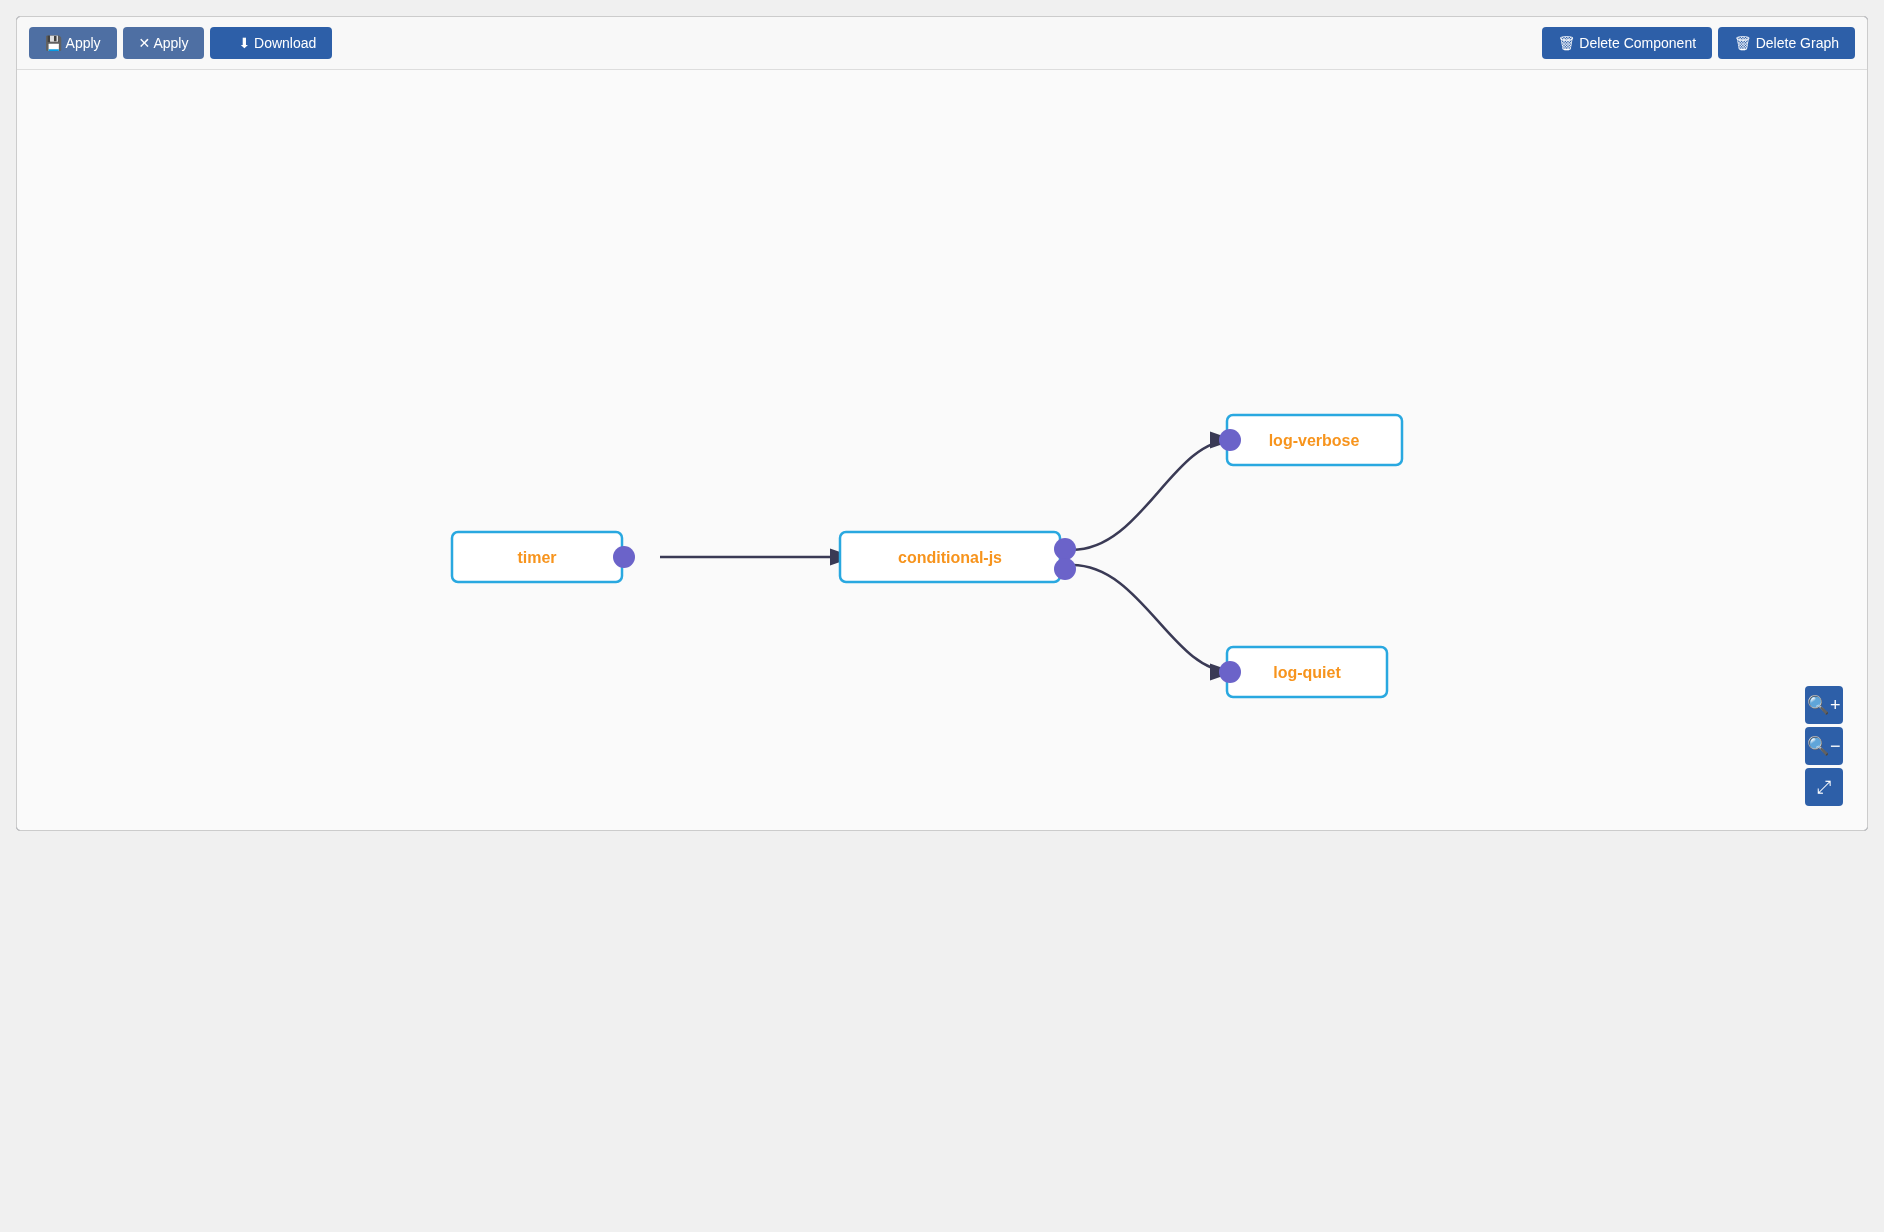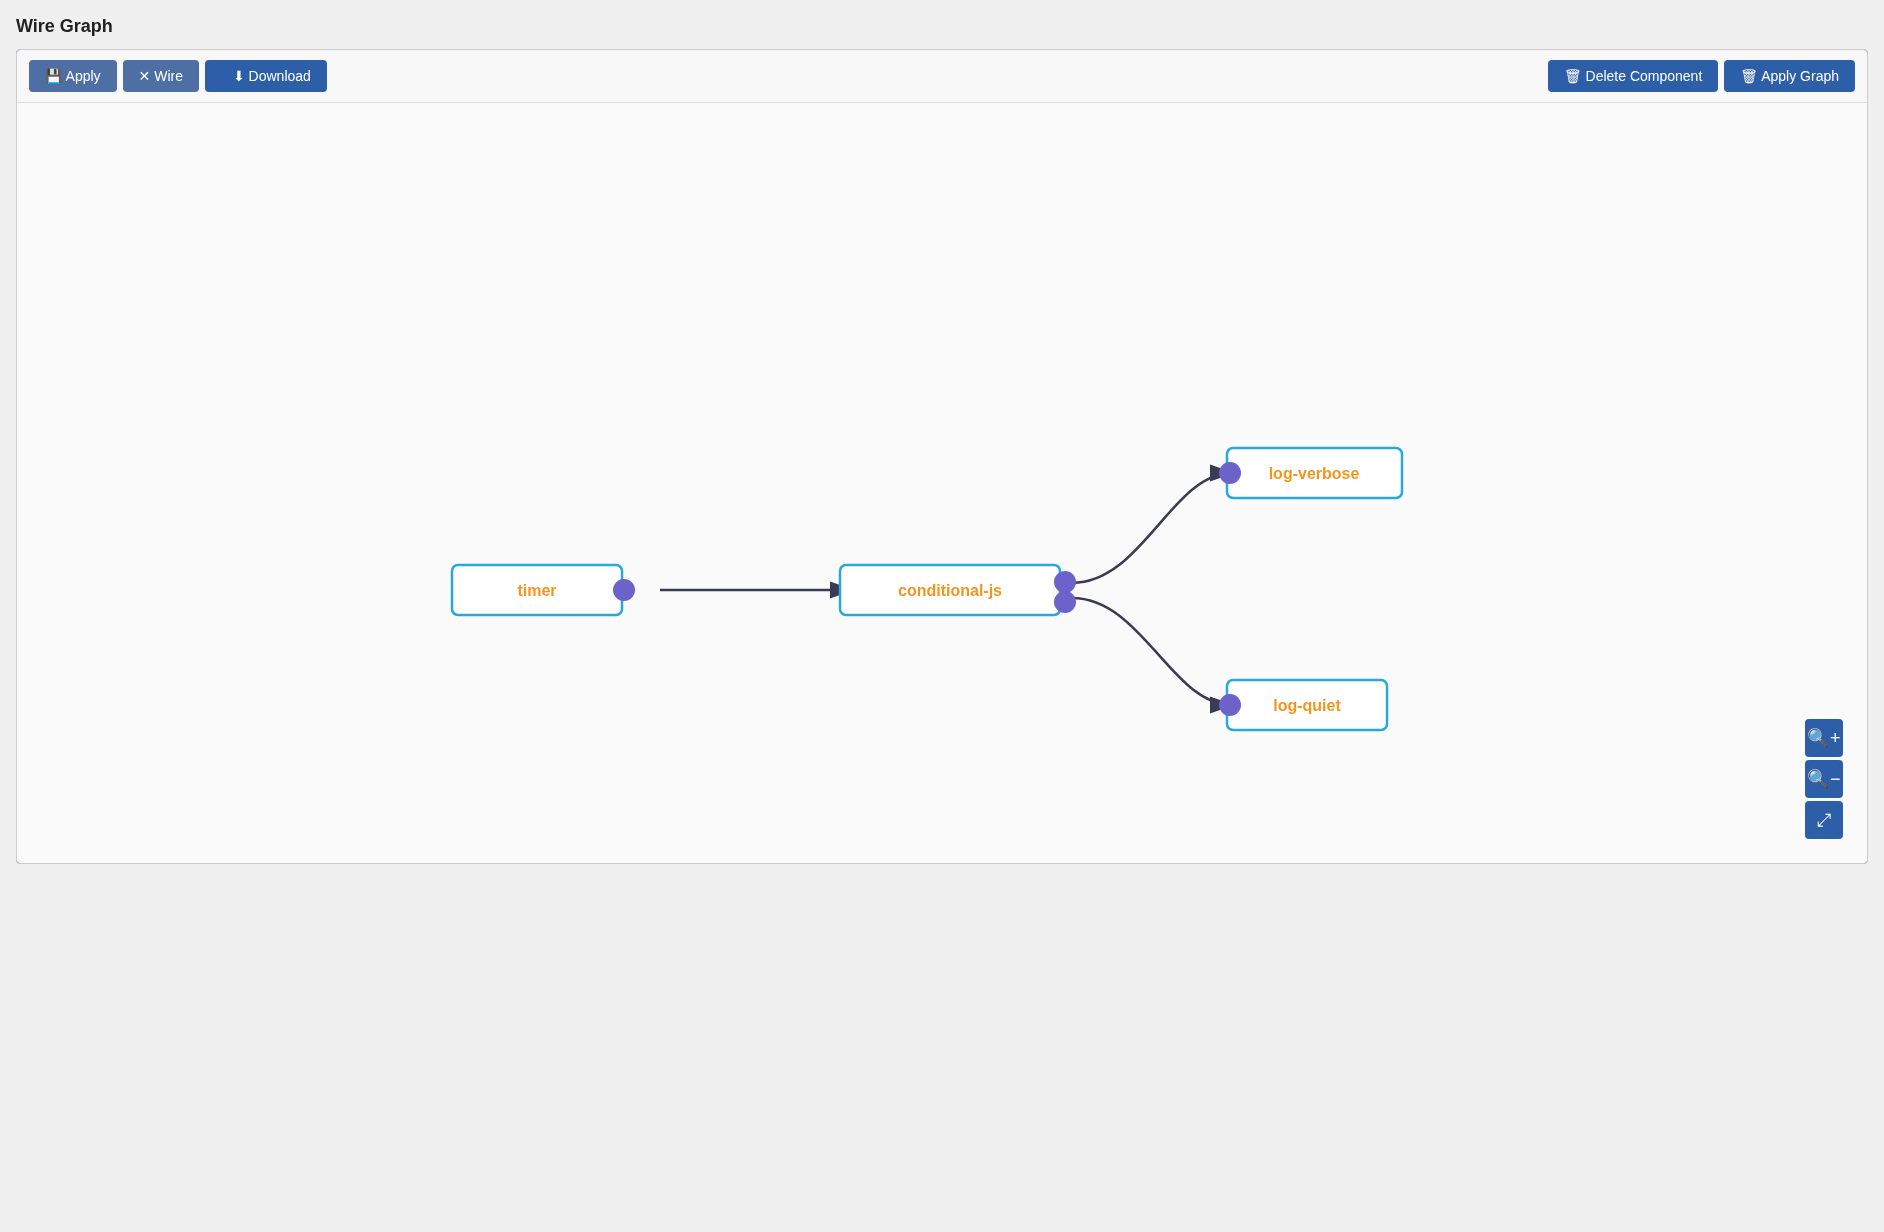--- a/index.html
+++ b/index.html
@@ -96,32 +96,31 @@
       cursor: pointer;
       display: flex;
       align-items: center;
       justify-content: center;
     }
   </style>
 </head>
 <body>
 
 <div>
-  <div class="page-title">Wire Graph</div>
 
   <div class="main-container">
     <div class="toolbar">
       <div class="toolbar-left">
         <button class="btn btn-apply">💾 Apply</button>
-        <button class="btn btn-reset">✕ Wire</button>
+        <button class="btn btn-reset">✕ Apply</button>
         <button class="btn btn-download">⬇ Download</button>
       </div>
       <div class="toolbar-right">
         <button class="btn btn-delete">🗑 Delete Component</button>
-        <button class="btn btn-delete">🗑 Apply Graph</button>
+        <button class="btn btn-delete">🗑 Delete Graph</button>
       </div>
     </div>
 
     <div class="graph-area">
       <svg class="graph-svg" viewBox="0 0 1340 760" preserveAspectRatio="xMidYMid meet">
 
         <defs>
           <marker id="arrowhead" markerWidth="10" markerHeight="7" refX="9" refY="3.5" orient="auto">
             <polygon points="0 0, 10 3.5, 0 7" fill="#3a3a55"></polygon>
           </marker>

